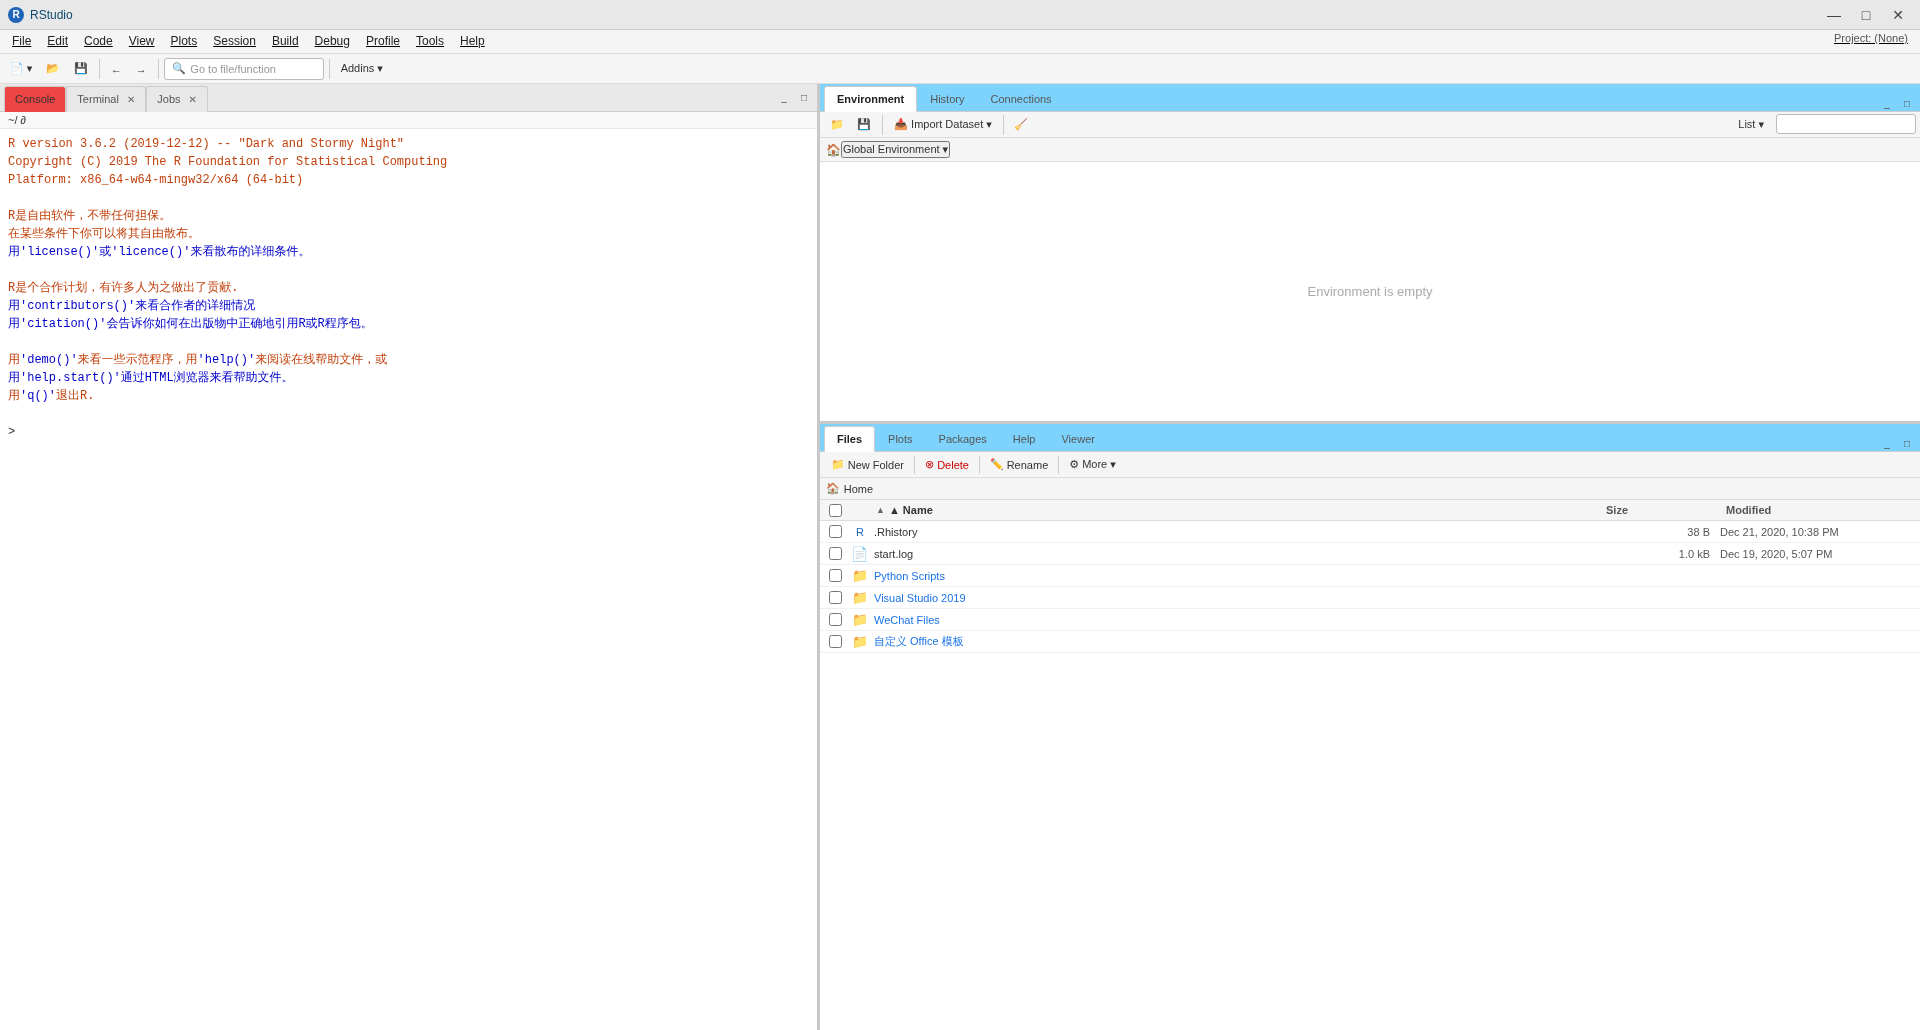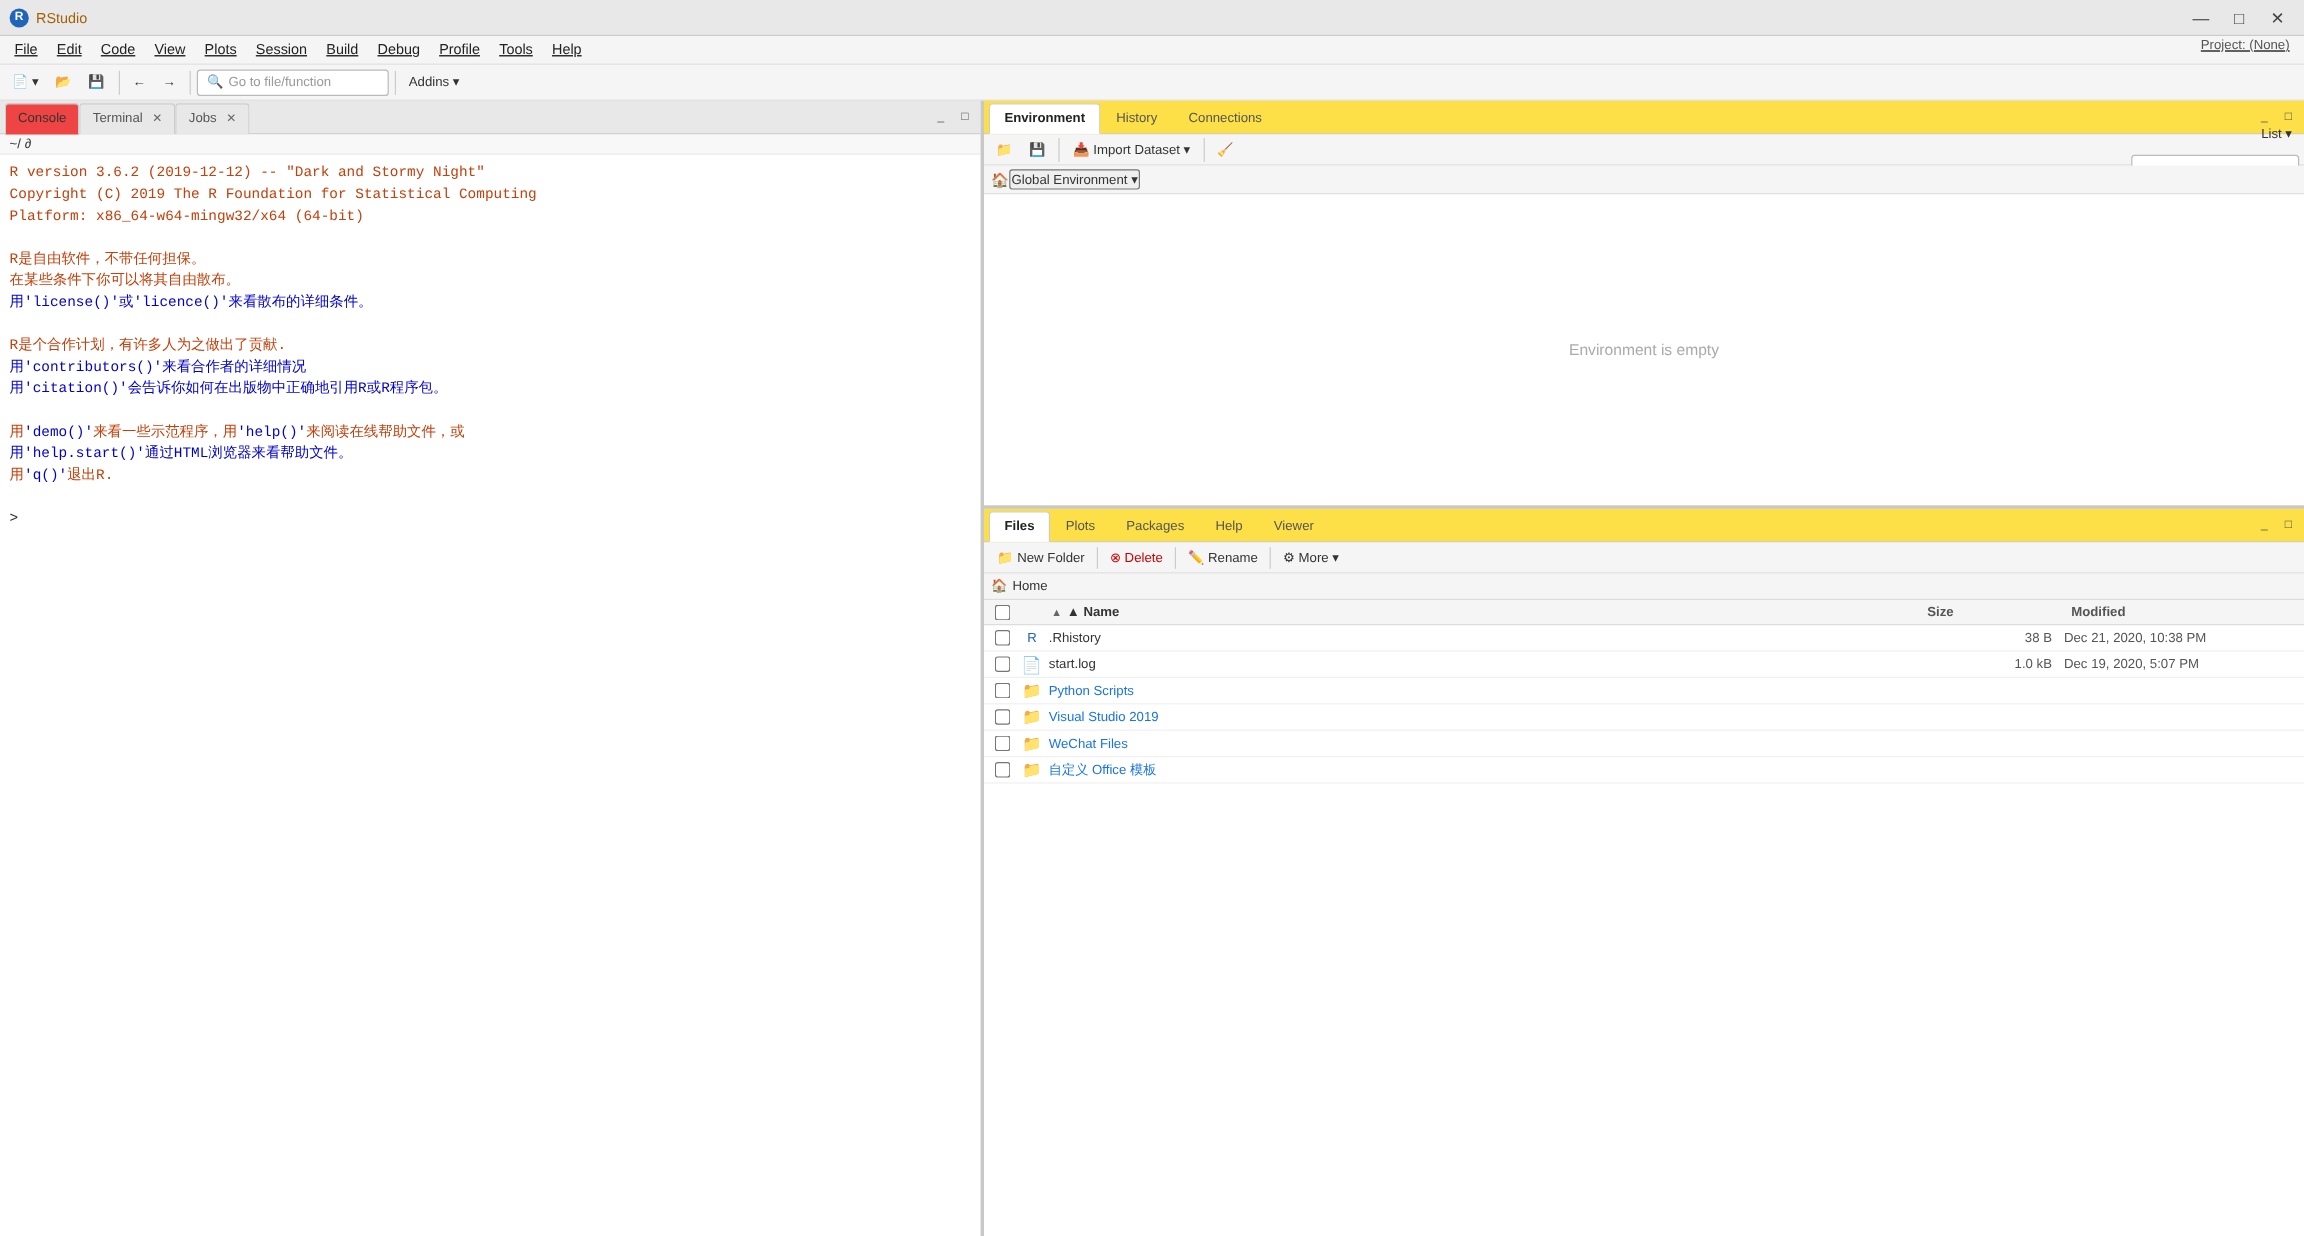--- a/index.html
+++ b/index.html
@@ -16,21 +16,21 @@
       user-select: none;
     }
     #titlebar .r-icon {
       width: 16px; height: 16px;
       background: #2065b8;
       border-radius: 50%;
       margin-right: 6px;
       display: inline-flex; align-items: center; justify-content: center;
       color: white; font-weight: bold; font-size: 10px;
     }
-    #titlebar .title-text { font-size: 12px; color: #a16207; flex: 1; }
+    #titlebar .title-text { font-size: 12px; color: #0c4a6e; flex: 1; }
     #titlebar .win-controls { display: flex; gap: 4px; }
     #titlebar .win-btn {
       width: 28px; height: 20px;
       background: transparent;
       border: none;
       cursor: pointer;
       font-size: 14px;
       display: flex; align-items: center; justify-content: center;
       color: #444;
     }
@@ -186,24 +186,24 @@
     }
 
     
     #right-bottom {
       flex: 1;
       display: flex;
       flex-direction: column;
     }
 
     .panel-tab-bar {
-      background: #fde047;
+      background: #7dd3fc;
       border-bottom: 1px solid #ccc;
       display: flex;
-      align-items: center;
+      align-items: flex-end;
       height: 28px;
       padding: 0 4px;
     }
     .panel-tab {
       height: 26px;
       padding: 0 12px;
       display: flex; align-items: center;
       cursor: pointer;
       font-size: 11px;
       color: #555;
@@ -485,21 +485,21 @@
         </button>
         <div class="toolbar-separator"></div>
         <button class="toolbar-btn">
           <span>📥</span>
           <span>Import Dataset ▾</span>
         </button>
         <div class="toolbar-separator"></div>
         <button class="toolbar-btn">
           <span style="color:#cc4400;">🧹</span>
         </button>
-        <div style="margin-left:auto; display:flex; align-items:flex-end; gap:6px;flex-direction:column;">
+        <div style="margin-left:auto; display:flex; align-items:flex-start; gap:6px;">
           <button class="toolbar-btn">
             <span>List ▾</span>
           </button>
           <input type="text" id="env-search" placeholder="" style="">
         </div>
       </div>
 
       <div id="global-env-bar">
         <span>🏠</span>
         <button class="global-env-btn">

